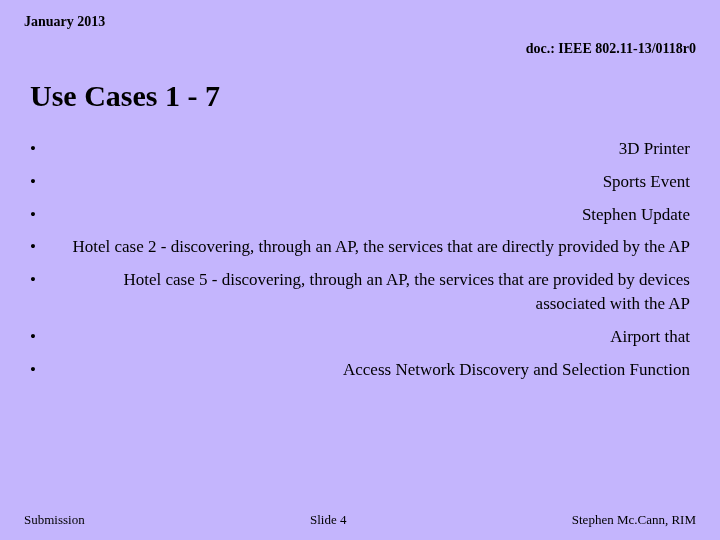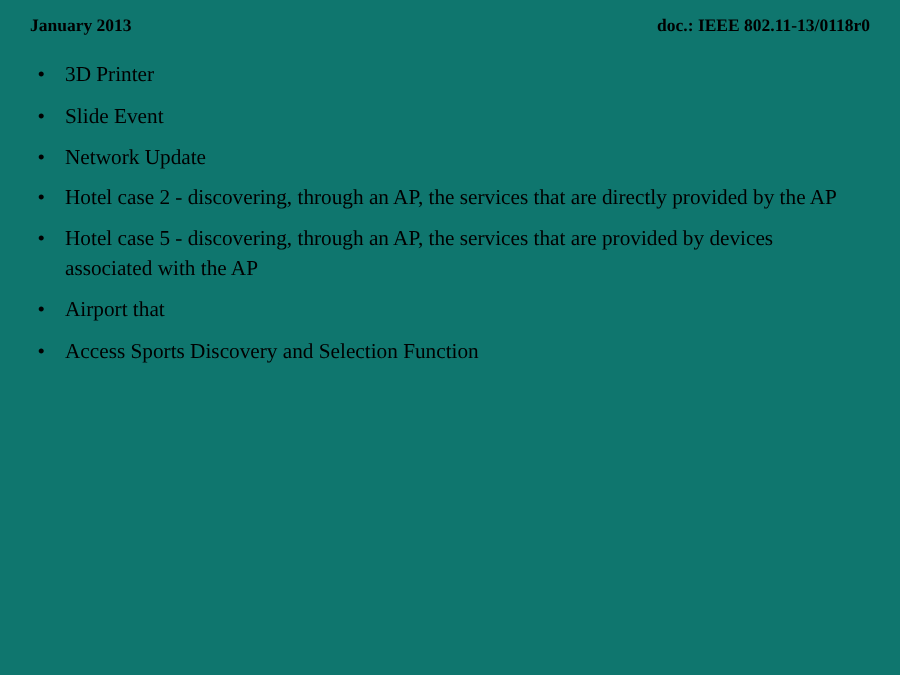--- a/index.html
+++ b/index.html
@@ -12,21 +12,21 @@
       width: 720px;
       height: 540px;
       background: #ffffff;
       font-family: 'Times New Roman', Times, serif;
       overflow: hidden;
     }
 
     .slide {
       width: 720px;
       height: 540px;
-      background: #0f766e;
+      background: #c4b5fd;
       padding: 0;
       position: relative;
       display: flex;
       flex-direction: column;
     }
 
     .header {
       display: flex;
       justify-content: space-between;
       align-items: flex-start;
@@ -37,20 +37,21 @@
     .header-left {
       font-size: 14px;
       font-weight: bold;
       color: #000000;
     }
 
     .header-right {
       font-size: 14px;
       font-weight: bold;
       color: #000000;
+      margin-top: 27px;
     }
 
     .main-content {
       flex: 1;
       padding: 10px 30px 10px 30px;
       display: flex;
       flex-direction: column;
     }
 
     .title {
@@ -78,20 +79,21 @@
 
     .bullet {
       min-width: 22px;
       display: inline-block;
       font-size: 17px;
       line-height: 1.4;
     }
 
     .bullet-text {
       flex: 1;
+      text-align: right;
     }
 
     .footer {
       display: flex;
       justify-content: space-between;
       align-items: center;
       padding: 8px 24px 12px 24px;
       border-top: none;
     }
 
@@ -115,47 +117,53 @@
 <body>
 
 <div class="slide">
 
   <div class="header">
     <span class="header-left">January 2013</span>
     <span class="header-right">doc.: IEEE 802.11-13/0118r0</span>
   </div>
 
   <div class="main-content">
+    <div class="title">Use Cases 1 - 7</div>
 
     <ul class="bullet-list">
     <li>
           <span class="bullet">•</span>
           <span class="bullet-text">3D Printer</span>
         </li>
         <li>
           <span class="bullet">•</span>
-          <span class="bullet-text">Slide Event</span>
+          <span class="bullet-text">Sports Event</span>
         </li>
         <li>
           <span class="bullet">•</span>
-          <span class="bullet-text">Network Update</span>
+          <span class="bullet-text">Stephen Update</span>
         </li>
         <li>
           <span class="bullet">•</span>
           <span class="bullet-text">Hotel case 2 - discovering, through an AP, the services that are directly provided by the AP</span>
         </li>
         <li>
           <span class="bullet">•</span>
           <span class="bullet-text">Hotel case 5 - discovering, through an AP, the services that are provided by devices associated with the AP</span>
         </li>
         <li>
           <span class="bullet">•</span>
           <span class="bullet-text">Airport that</span>
         </li>
         <li>
           <span class="bullet">•</span>
-          <span class="bullet-text">Access Sports Discovery and Selection Function</span>
+          <span class="bullet-text">Access Network Discovery and Selection Function</span>
         </li>
       </ul>
   </div>
 
+  <div class="footer">
+    <span class="footer-left">Submission</span>
+    <span class="footer-center">Slide 4</span>
+    <span class="footer-right">Stephen Mc.Cann, RIM</span>
+  </div>
 
 </div>
 
 </body></html>

